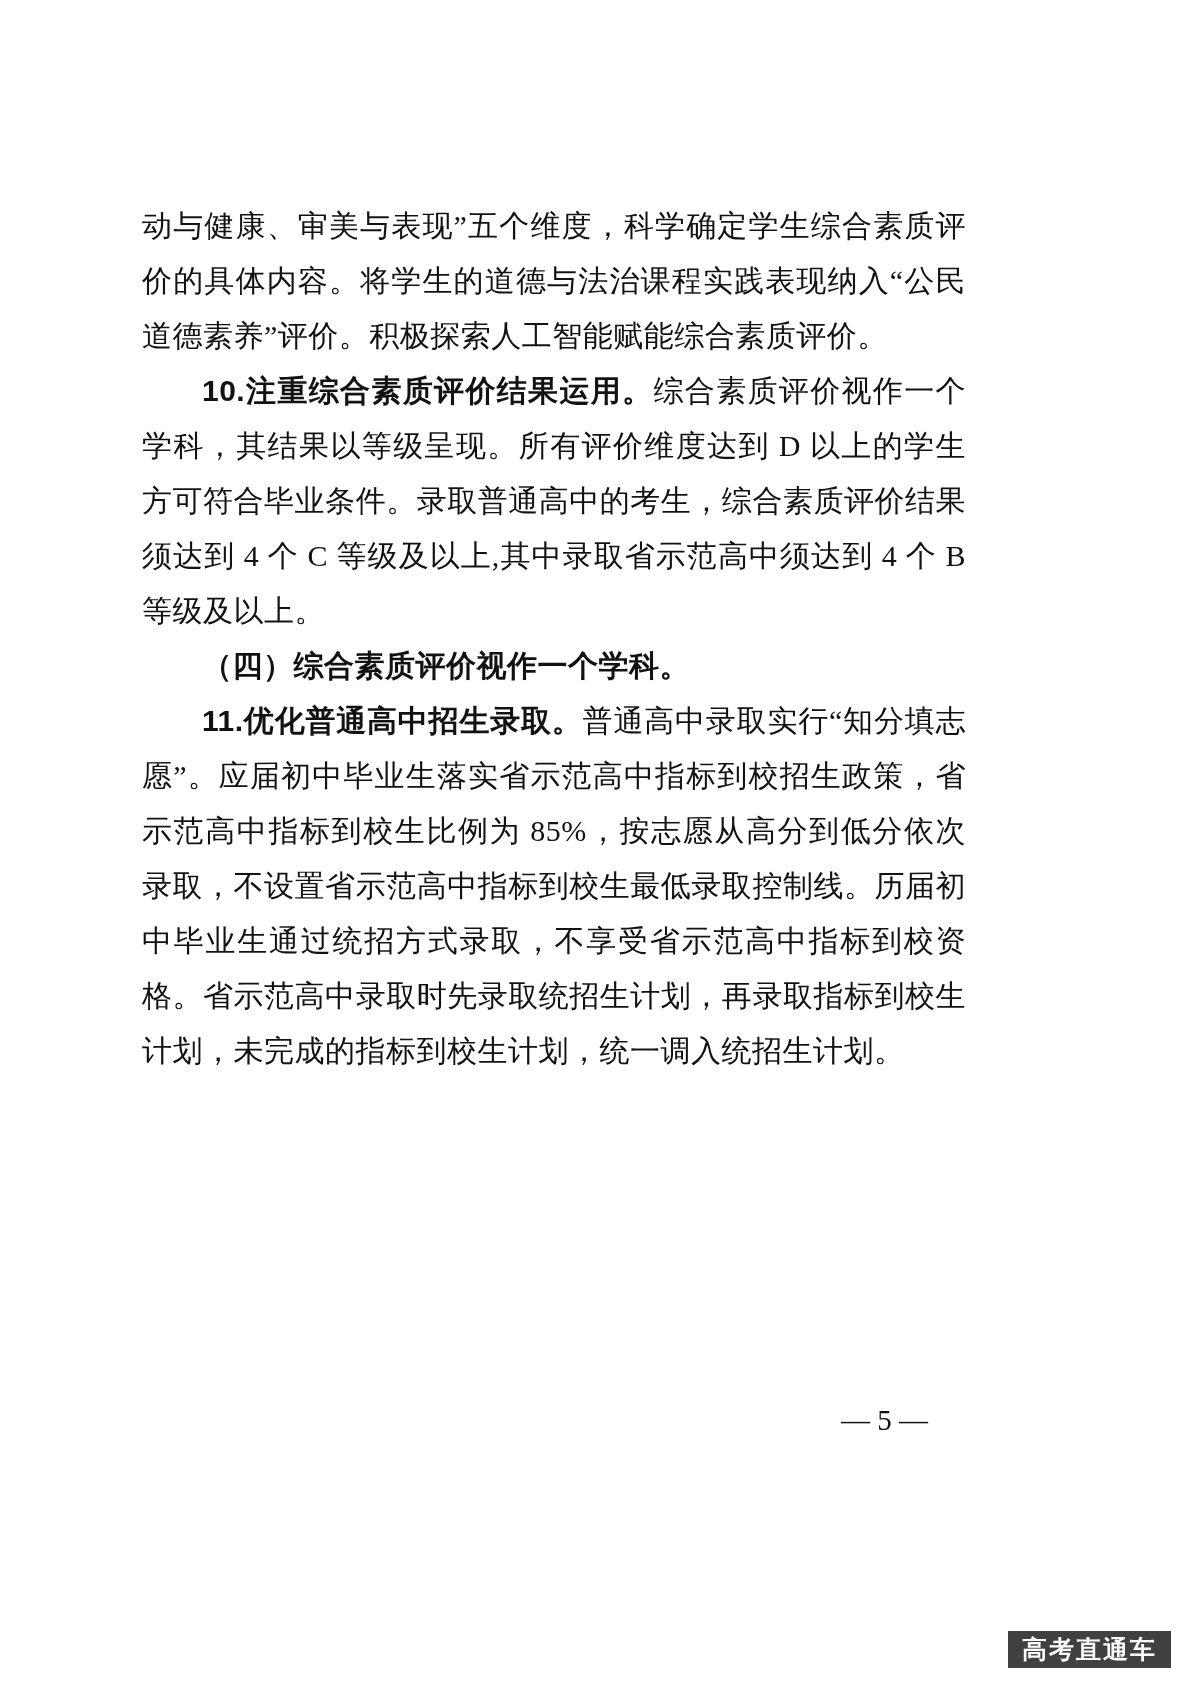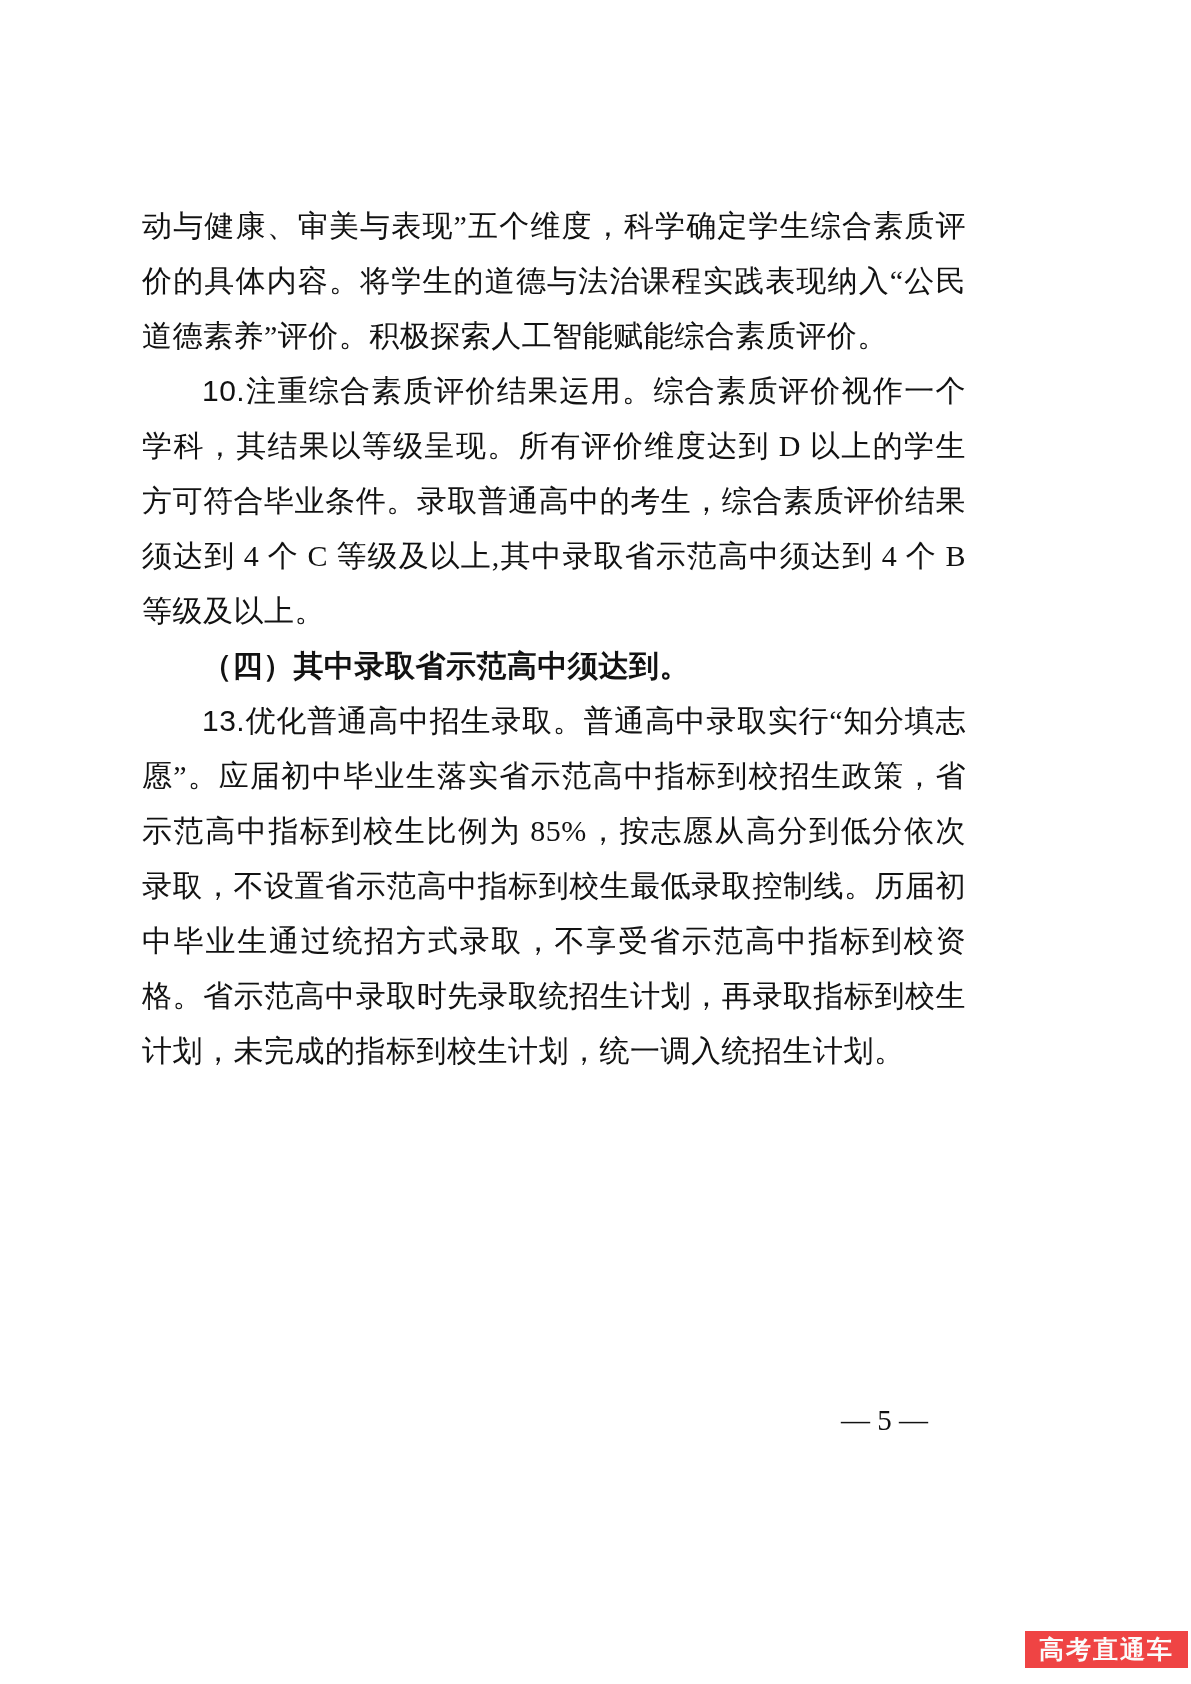--- a/index.html
+++ b/index.html
@@ -30,44 +30,44 @@
       text-align: justify;
       letter-spacing: 0.5px;
     }
     .content p {
       margin: 0;
     }
     p.indent {
       text-indent: 2em;
     }
     .lead {
-      font-weight: normal;
+      font-weight: bold;
       font-family: "Liberation Sans", "DejaVu Sans", sans-serif;
     }
     .lead.kai {
       font-family: "Liberation Serif", "DejaVu Serif", serif;
       font-weight: bold;
     }
     .footer {
       position: absolute;
       left: 142px;
       top: 1400px;
       width: 824px;
       box-sizing: border-box;
       padding-right: 38px;
       text-align: right;
       font-size: 29px;
       line-height: 40px;
       color: #121212;
     }
     .watermark {
       position: absolute;
-      right: 3px;
+      right: 20px;
       bottom: 16px;
-      background: #ef4444;
+      background: #404040;
       color: #fbfbfb;
       font-family: "Liberation Sans", "DejaVu Sans", sans-serif;
       font-weight: bold;
       font-size: 25px;
       line-height: 25px;
       padding: 6px 14px;
       letter-spacing: 2px;
       margin-top: 48px;
     }
   </style>
@@ -75,24 +75,24 @@
 <body>
 
 <div class="page">
 
   <div class="content">
 
     <p><span>动与健康、审美与表现”五个维度，科学确定学生综合素质评价的具体内容。将学生的道德与法治课程实践表现纳入“公民道德素养”评价。积极探索人工智能赋能综合素质评价。</span></p>
 
     <p class="indent"><span class="lead">10.注重综合素质评价结果运用。</span><span>综合素质评价视作一个学科，其结果以等级呈现。所有评价维度达到 D 以上的学生方可符合毕业条件。录取普通高中的考生，综合素质评价结果须达到 4 个 C 等级及以上,其中录取省示范高中须达到 4 个 B 等级及以上。</span></p>
 
-    <p class="indent"><span class="lead kai">（四）其中录取省示范高中须达到。</span><span></span></p>
+    <p class="indent"><span class="lead kai">（四）综合素质评价视作一个学科。</span><span></span></p>
 
 
-    <p class="indent"><span class="lead">13.优化普通高中招生录取。</span><span>普通高中录取实行“知分填志愿”。应届初中毕业生落实省示范高中指标到校招生政策，省示范高中指标到校生比例为 85%，按志愿从高分到低分依次录取，不设置省示范高中指标到校生最低录取控制线。历届初中毕业生通过统招方式录取，不享受省示范高中指标到校资格。省示范高中录取时先录取统招生计划，再录取指标到校生计划，未完成的指标到校生计划，统一调入统招生计划。</span></p>
+    <p class="indent"><span class="lead">11.优化普通高中招生录取。</span><span>普通高中录取实行“知分填志愿”。应届初中毕业生落实省示范高中指标到校招生政策，省示范高中指标到校生比例为 85%，按志愿从高分到低分依次录取，不设置省示范高中指标到校生最低录取控制线。历届初中毕业生通过统招方式录取，不享受省示范高中指标到校资格。省示范高中录取时先录取统招生计划，再录取指标到校生计划，未完成的指标到校生计划，统一调入统招生计划。</span></p>
 
 
   </div>
 
   <div class="footer"><span>— 5 —</span></div>
 
   <div class="watermark">高考直通车</div>
 
 </div>
 

